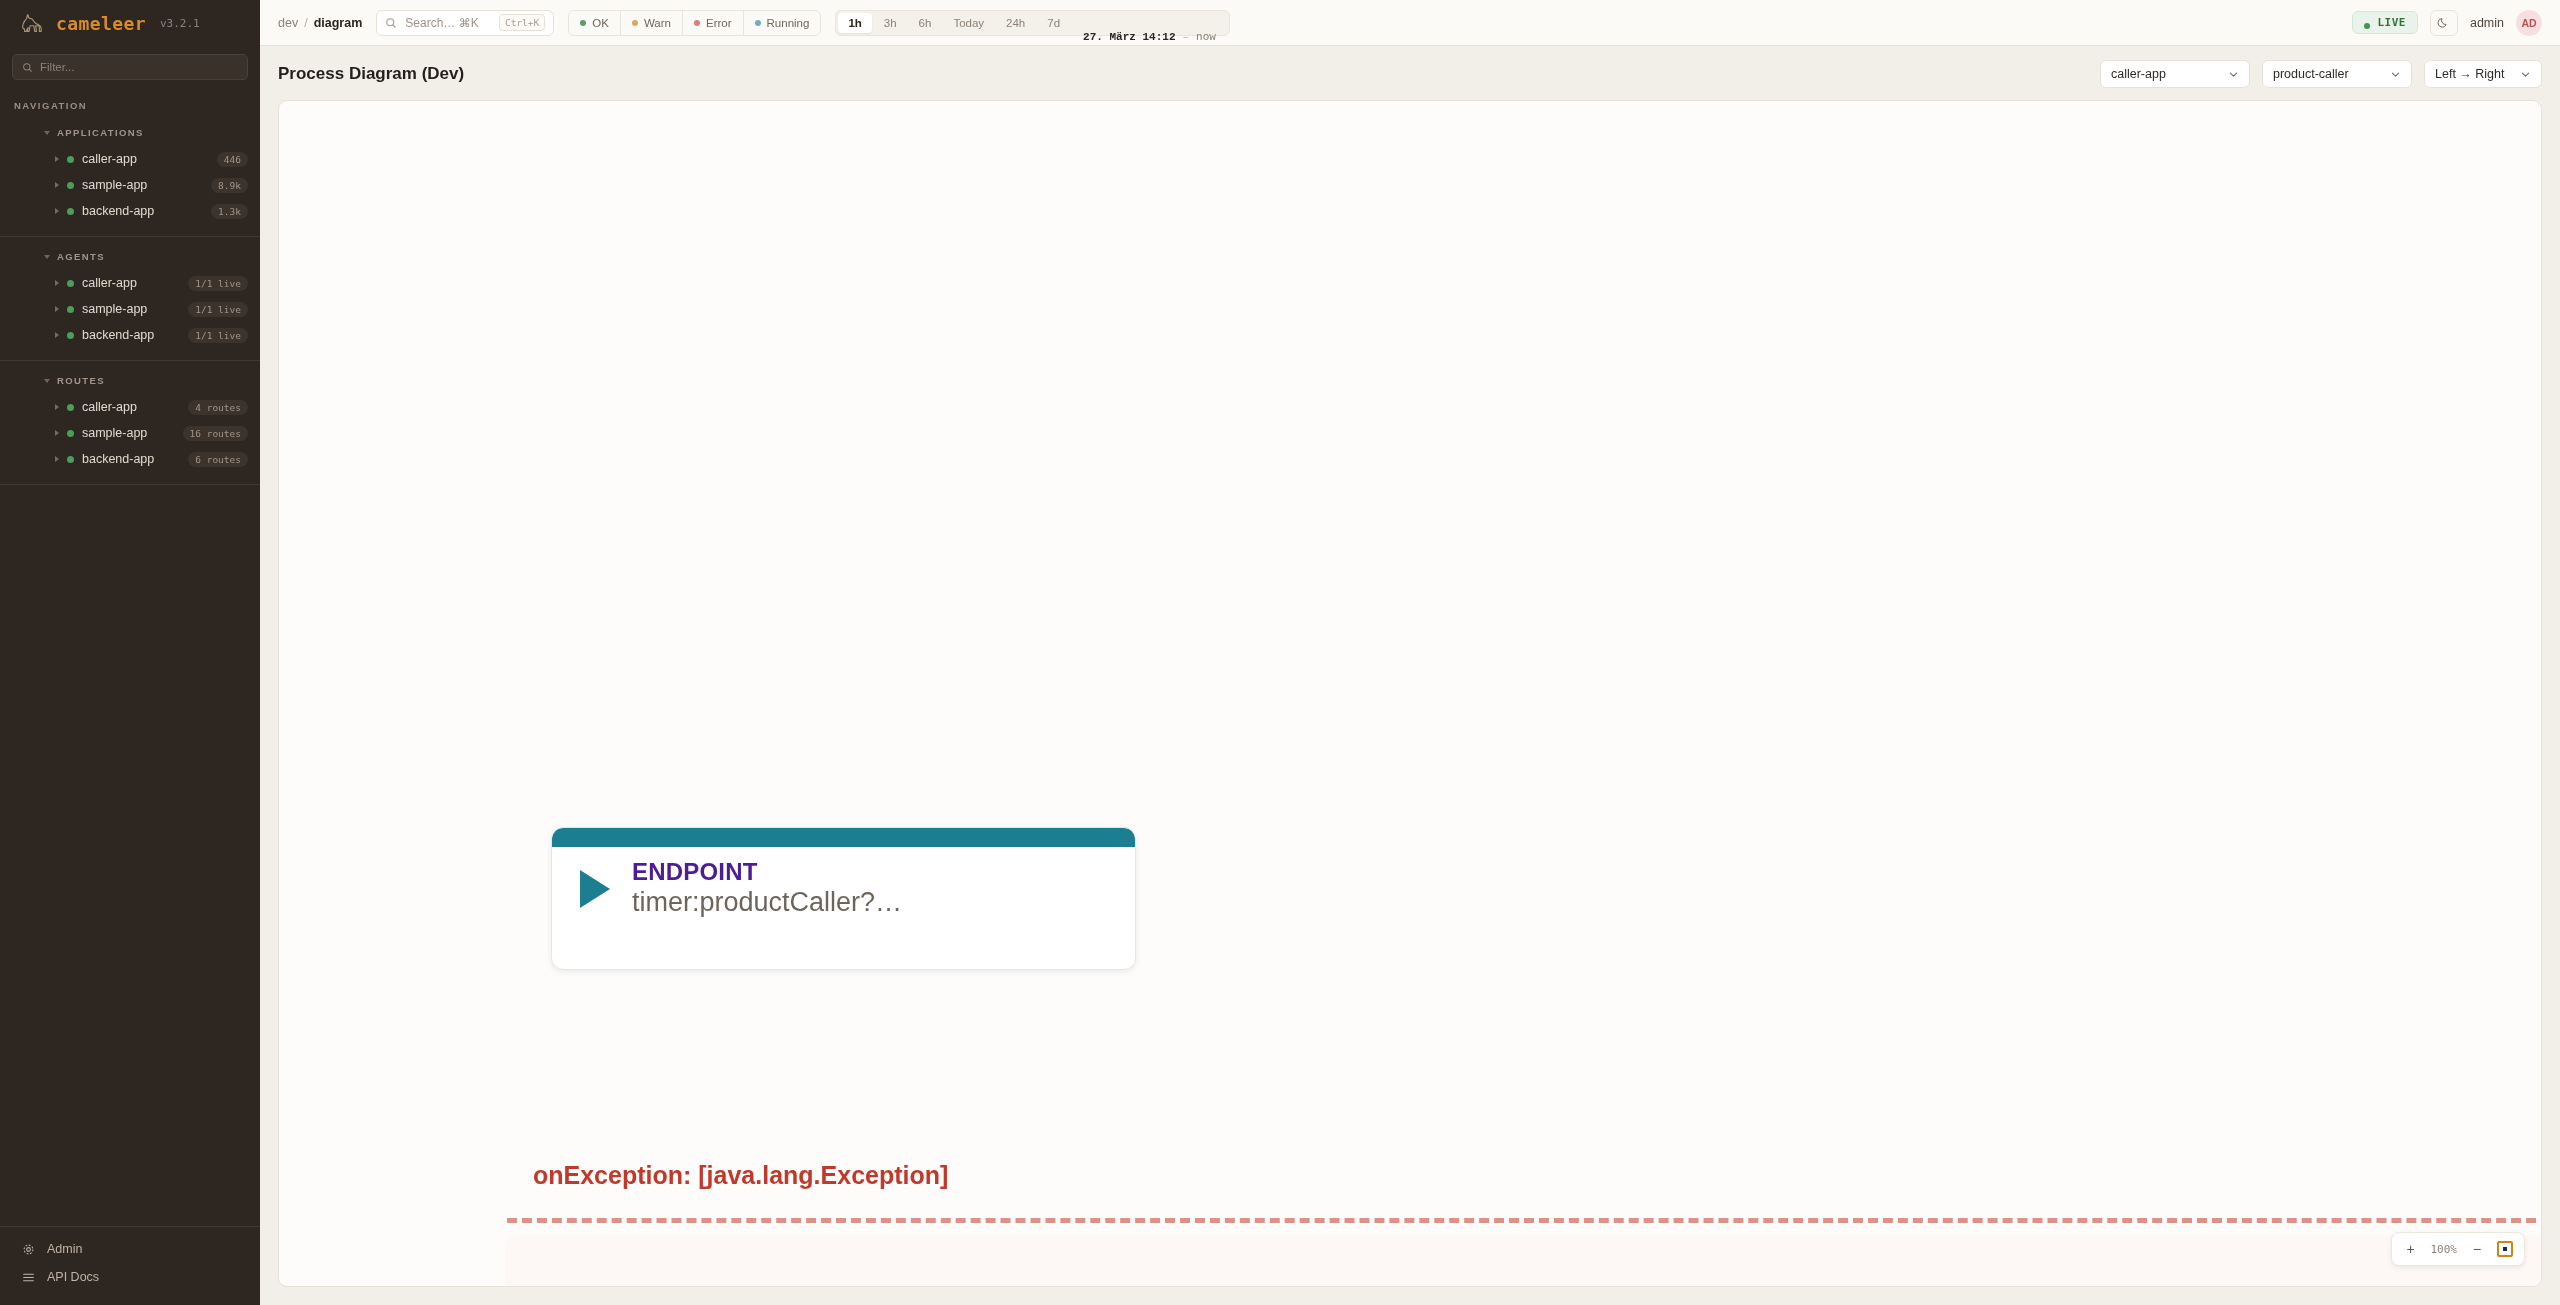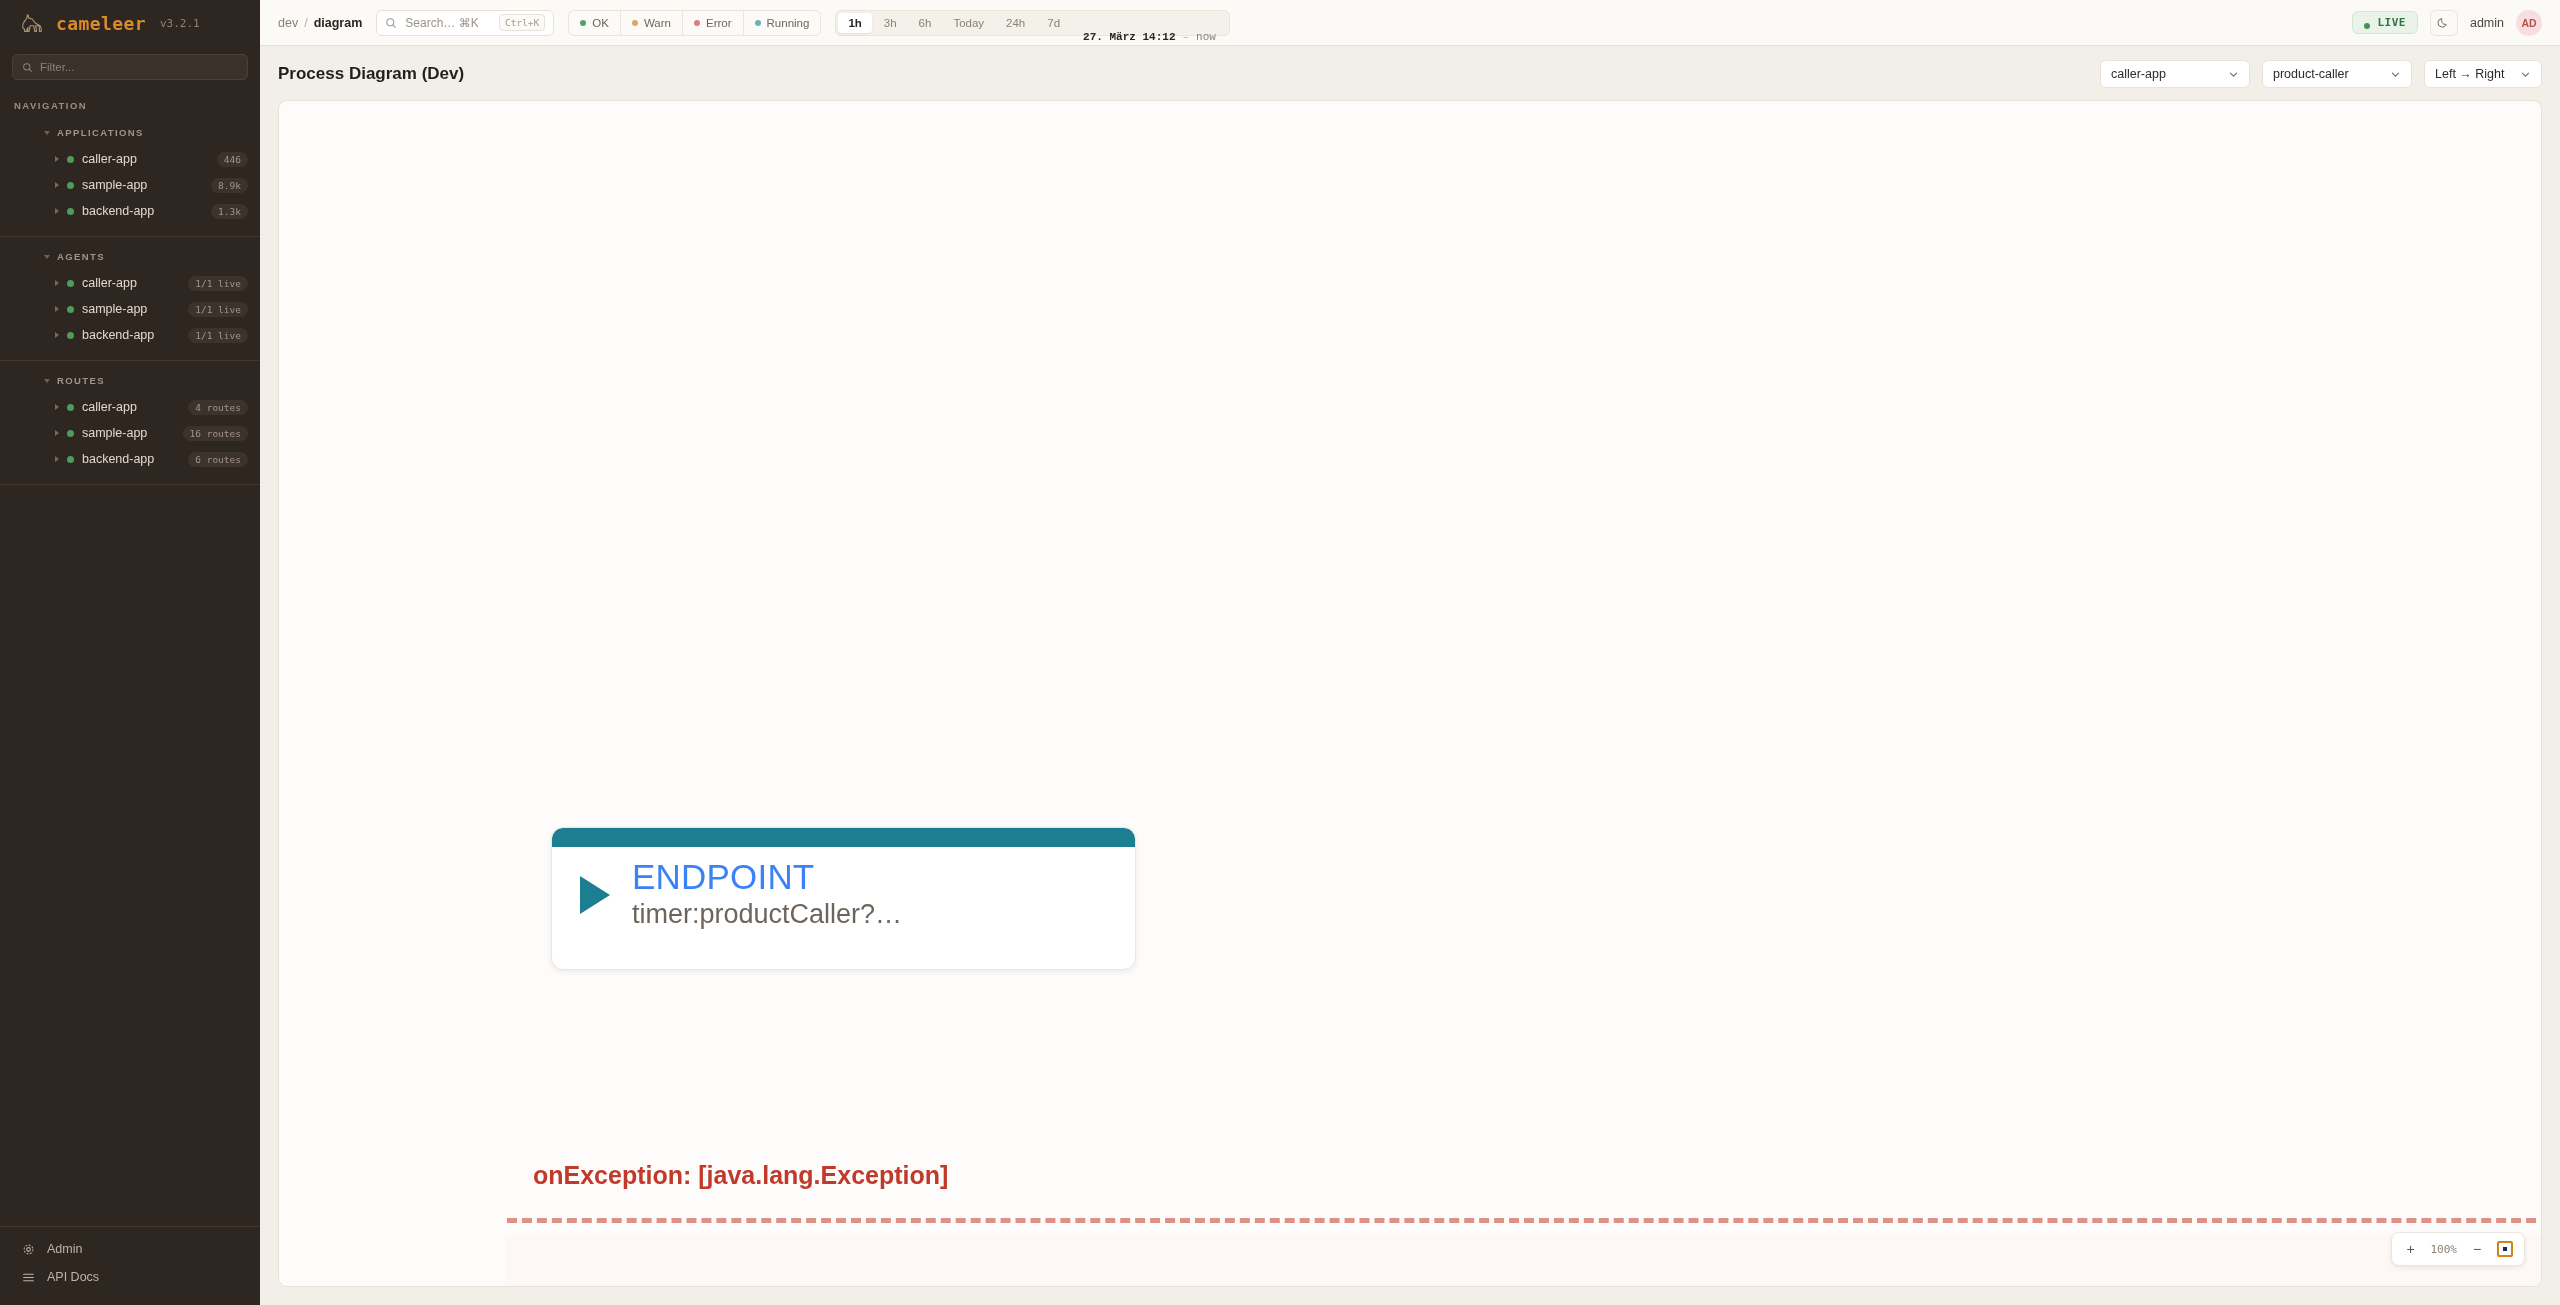--- a/index.html
+++ b/index.html
@@ -197,21 +197,21 @@
     box-shadow: 0 2px 6px rgba(0,0,0,.07); overflow: hidden;
   }
   .node-bar { height: 19px; background: #1b7e91; border-radius: 11px 11px 0 0; }
   .node-body { display: flex; align-items: center; gap: 22px; padding: 12px 20px 0 28px; }
   .play-tri {
     width: 0; height: 0; border-left: 30px solid #1b7e91;
     border-top: 19px solid transparent; border-bottom: 19px solid transparent;
     flex: 0 0 30px;
   }
   .node-texts { min-width: 0; }
-  .node-kind { font-size: 35px; font-weight: 400; color: #3b82f6; letter-spacing: .2px;
+  .node-kind { font-size: 24px; font-weight: 700; color: #4c1d95; letter-spacing: .2px;
                line-height: 1.05; }
   .node-uri { font-size: 27px; color: #6d655c; line-height: 1.2; margin-top: 2px;
               white-space: nowrap; overflow: hidden; text-overflow: ellipsis; }
 
   
   .exc-label {
     position: absolute; left: 254px; top: 1060px;
     font-size: 25px; font-weight: 700; color: #c0392b; white-space: nowrap;
   }
   .exc-rule {

